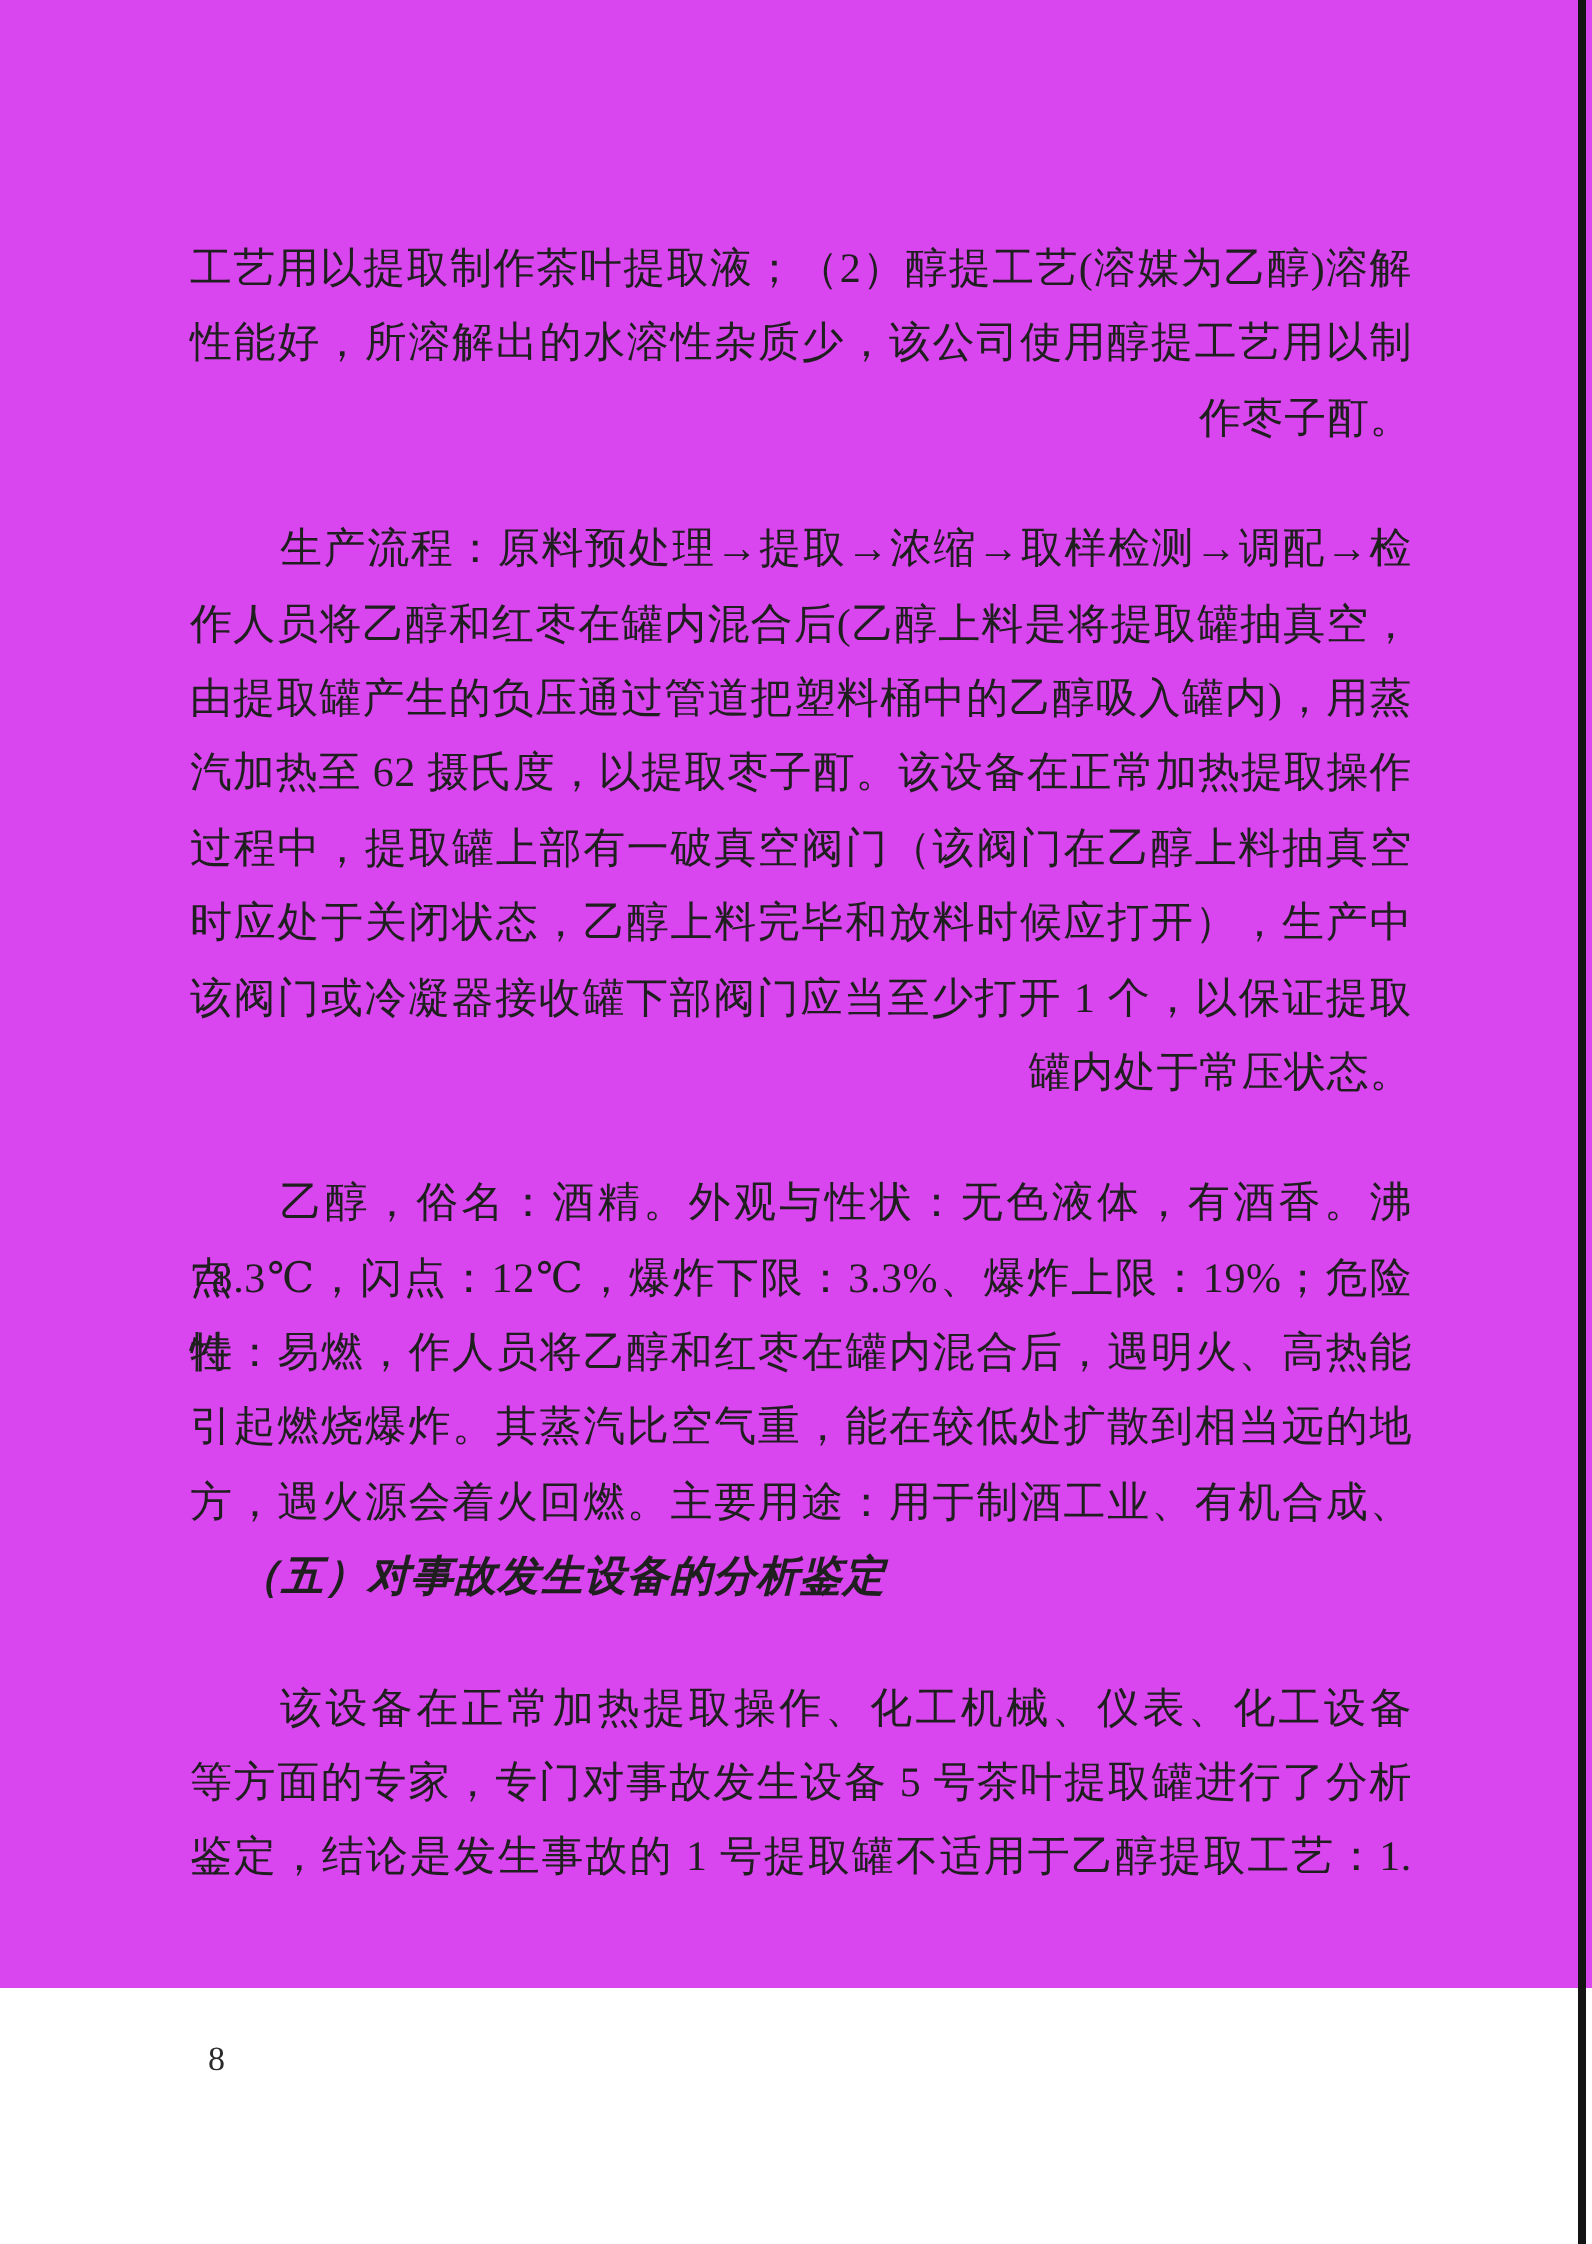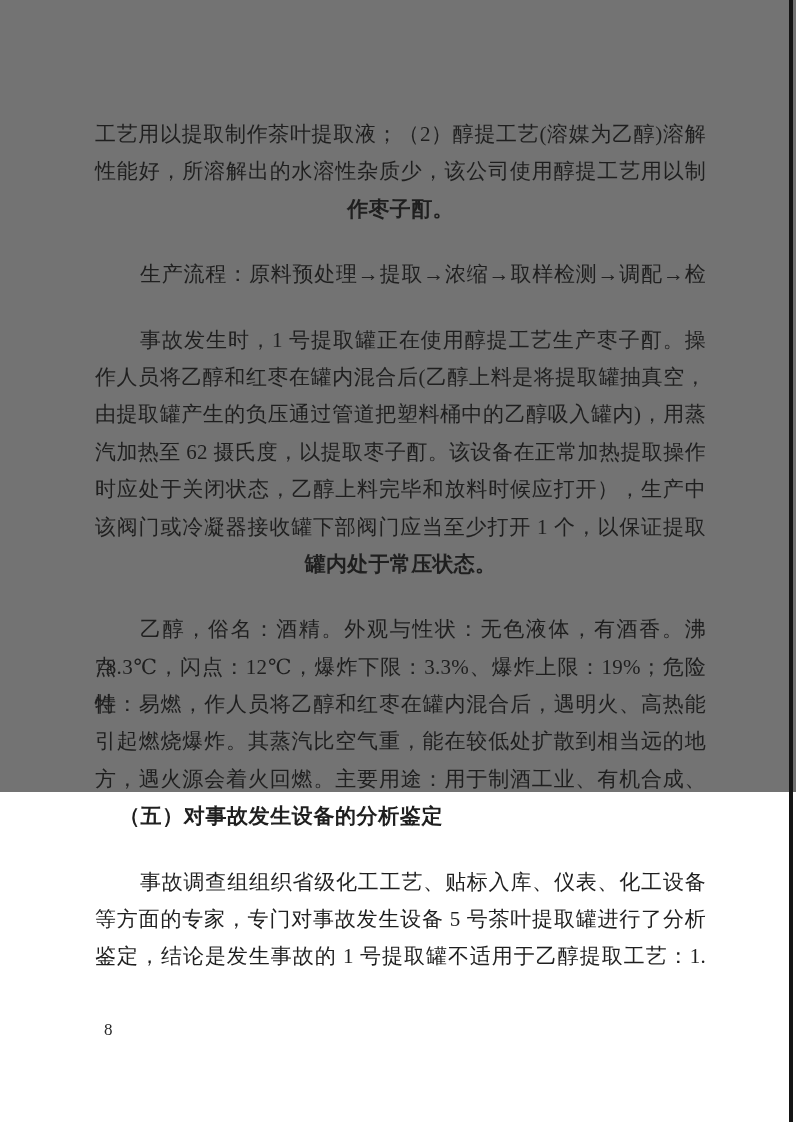--- a/index.html
+++ b/index.html
@@ -12,22 +12,22 @@
     height: 1122px;
     position: relative;
     overflow: hidden;
     font-family: "Liberation Serif", "DejaVu Serif", serif;
     color: #1f1f1f;
   }
   .page {
     position: absolute;
     left: 0; top: 0;
     width: 796px;
-    height: 792px;
-    background: #737373;
+    height: 994px;
+    background: #d946ef;
   }
   
   .scan-edge {
     position: absolute;
     left: 789px;
     top: 0;
     width: 4px;
     height: 1122px;
     background: #141414;
   }
@@ -47,60 +47,61 @@
   
   .line.j, .line.ji {
     white-space: normal;
     text-align: justify;
     text-align-last: justify;
     text-justify: inter-character;
   }
   
   .line.ji { text-indent: 45px; margin-top: 28px; }
   
-  .line.p { text-align: center; font-weight: bold; }
+  .line.p { text-align: right; }
   
   .line.h {
     font-weight: bold;
     text-indent: 24px;
     letter-spacing: 0.6px;
+    font-style: italic;
   }
   .page-number {
     position: absolute;
     left: 104px;
     top: 1019px;
     font-size: 17px;
     line-height: 22px;
     color: #2a2a2a;
   }
 </style>
 </head>
 <body>
 
 <div class="page">
 
   <div class="text-block">
     <div class="line j">工艺用以提取制作茶叶提取液；（2）醇提工艺(溶媒为乙醇)溶解</div>
     <div class="line j">性能好，所溶解出的水溶性杂质少，该公司使用醇提工艺用以制</div>
     <div class="line p">作枣子酊。</div>
     <div class="line ji">生产流程：原料预处理→提取→浓缩→取样检测→调配→检</div>
-    <div class="line ji">事故发生时，1 号提取罐正在使用醇提工艺生产枣子酊。操</div>
     <div class="line j">作人员将乙醇和红枣在罐内混合后(乙醇上料是将提取罐抽真空，</div>
     <div class="line j">由提取罐产生的负压通过管道把塑料桶中的乙醇吸入罐内)，用蒸</div>
     <div class="line j">汽加热至 62 摄氏度，以提取枣子酊。该设备在正常加热提取操作</div>
+    <div class="line j">过程中，提取罐上部有一破真空阀门（该阀门在乙醇上料抽真空</div>
     <div class="line j">时应处于关闭状态，乙醇上料完毕和放料时候应打开），生产中</div>
     <div class="line j">该阀门或冷凝器接收罐下部阀门应当至少打开 1 个，以保证提取</div>
     <div class="line p">罐内处于常压状态。</div>
     <div class="line ji">乙醇，俗名：酒精。外观与性状：无色液体，有酒香。沸点：</div>
     <div class="line j">78.3℃，闪点：12℃，爆炸下限：3.3%、爆炸上限：19%；危险特</div>
     <div class="line j">性：易燃，作人员将乙醇和红枣在罐内混合后，遇明火、高热能</div>
     <div class="line j">引起燃烧爆炸。其蒸汽比空气重，能在较低处扩散到相当远的地</div>
     <div class="line j">方，遇火源会着火回燃。主要用途：用于制酒工业、有机合成、</div>
     <div class="line h">（五）对事故发生设备的分析鉴定</div>
-    <div class="line ji">事故调查组组织省级化工工艺、贴标入库、仪表、化工设备</div>
+    <div class="line ji">该设备在正常加热提取操作、化工机械、仪表、化工设备</div>
     <div class="line j">等方面的专家，专门对事故发生设备 5 号茶叶提取罐进行了分析</div>
     <div class="line j">鉴定，结论是发生事故的 1 号提取罐不适用于乙醇提取工艺：1.</div>
   </div>
 
   <div class="page-number">8</div>
 
   <div class="scan-edge"></div>
 
 </div>
 

